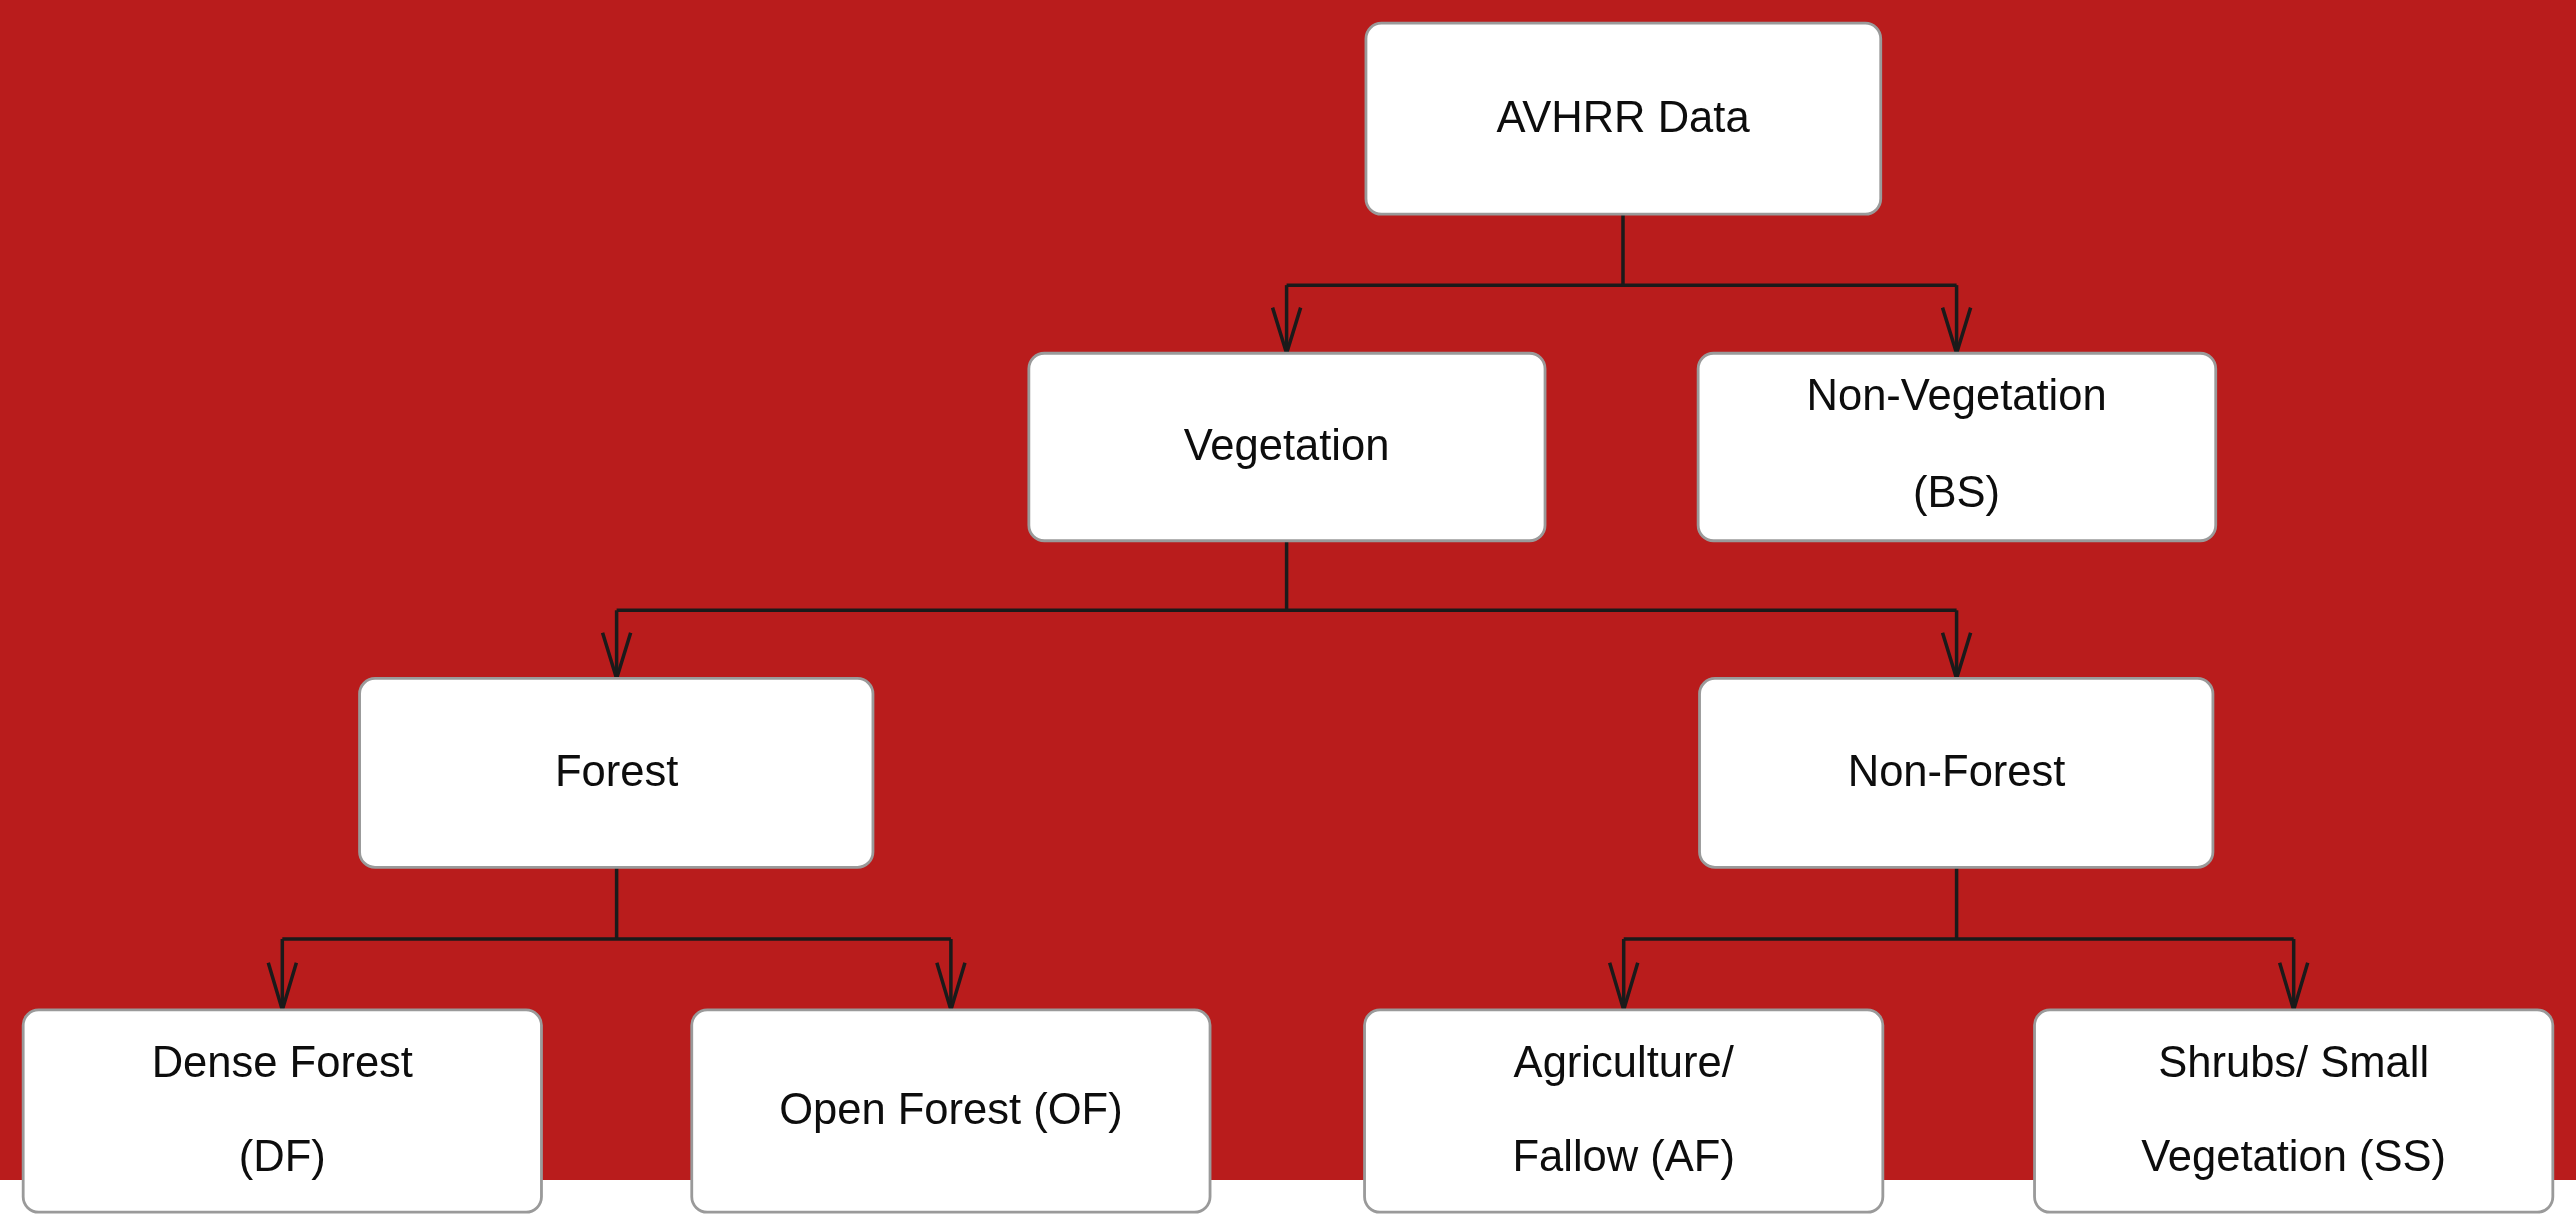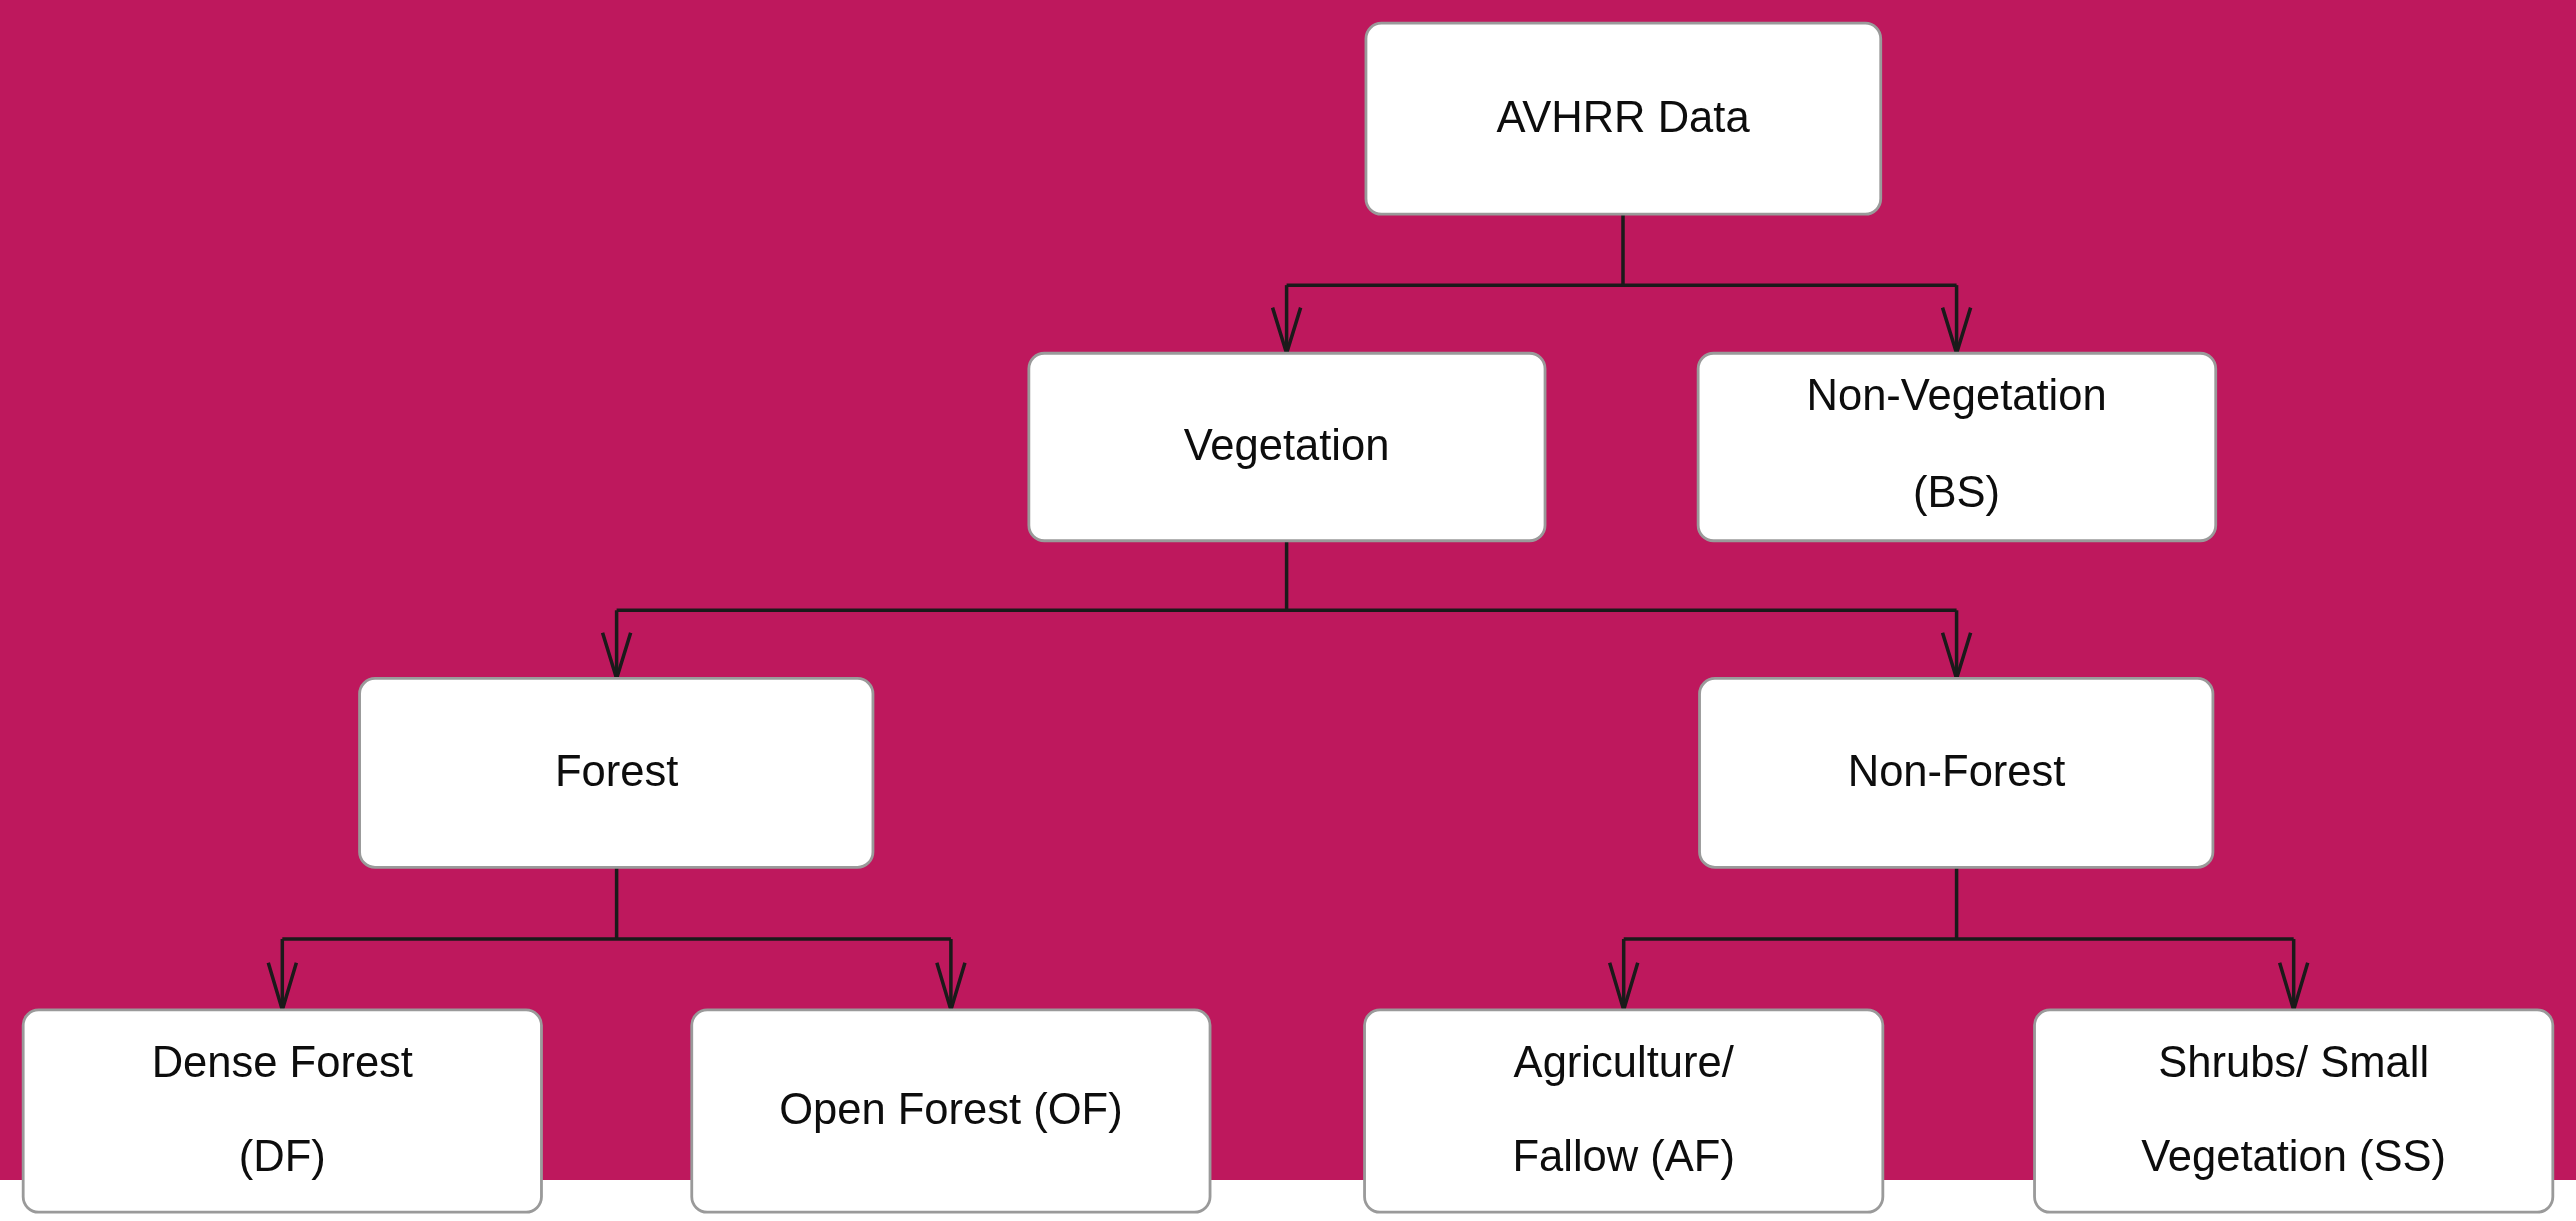--- a/index.html
+++ b/index.html
@@ -10,21 +10,21 @@
   body {
     width: 2576px;
     height: 1222px;
     font-family: "Liberation Sans", sans-serif;
     overflow: hidden;
   }
   #diagram-root {
     position: relative;
     width: 2576px;
     height: 1180px;
-    background: #be185d;
+    background: #b91c1c;
   }
   svg.flow {
     display: block;
     width: 2576px;
     height: 1222px;
   }
   .node-box {
     fill: #ffffff;
     stroke: #9a9a9a;
     stroke-width: 4;

